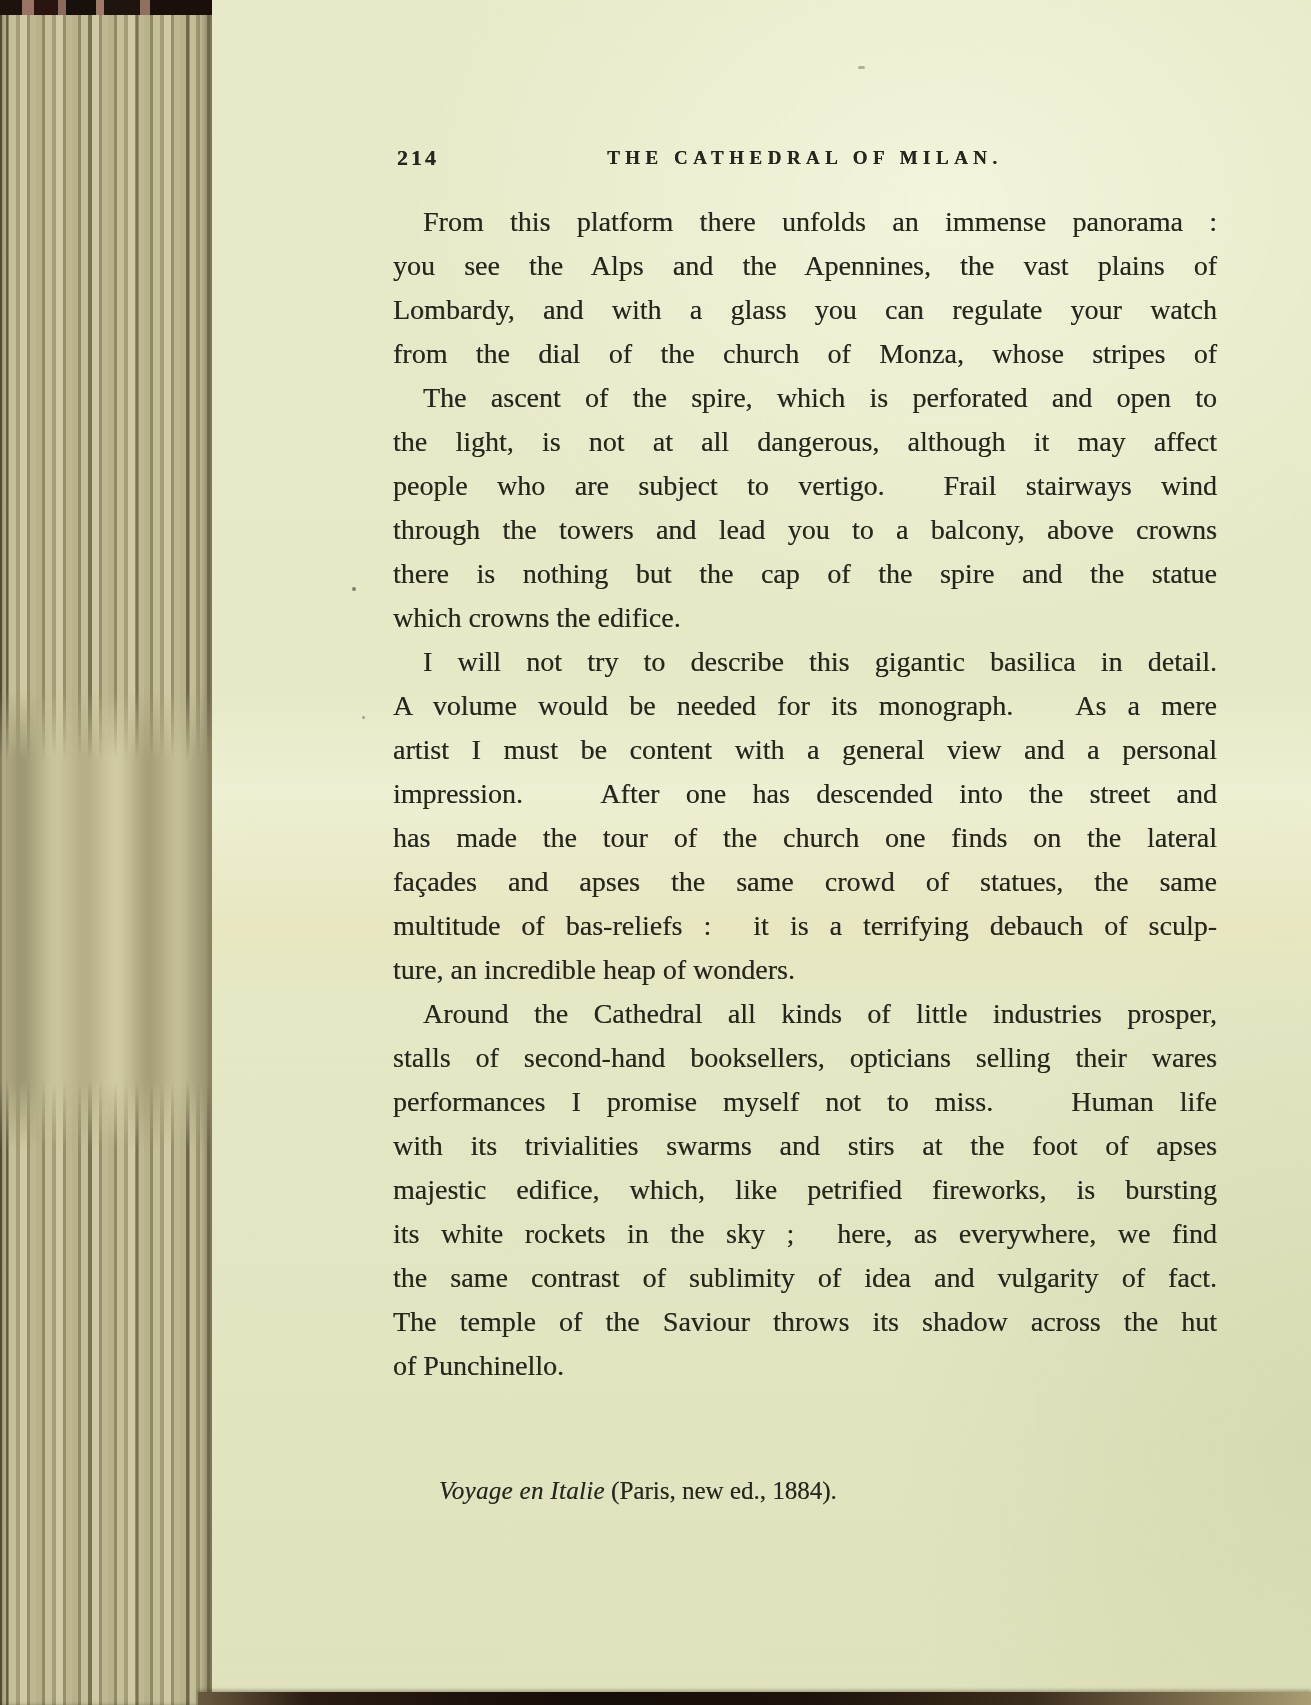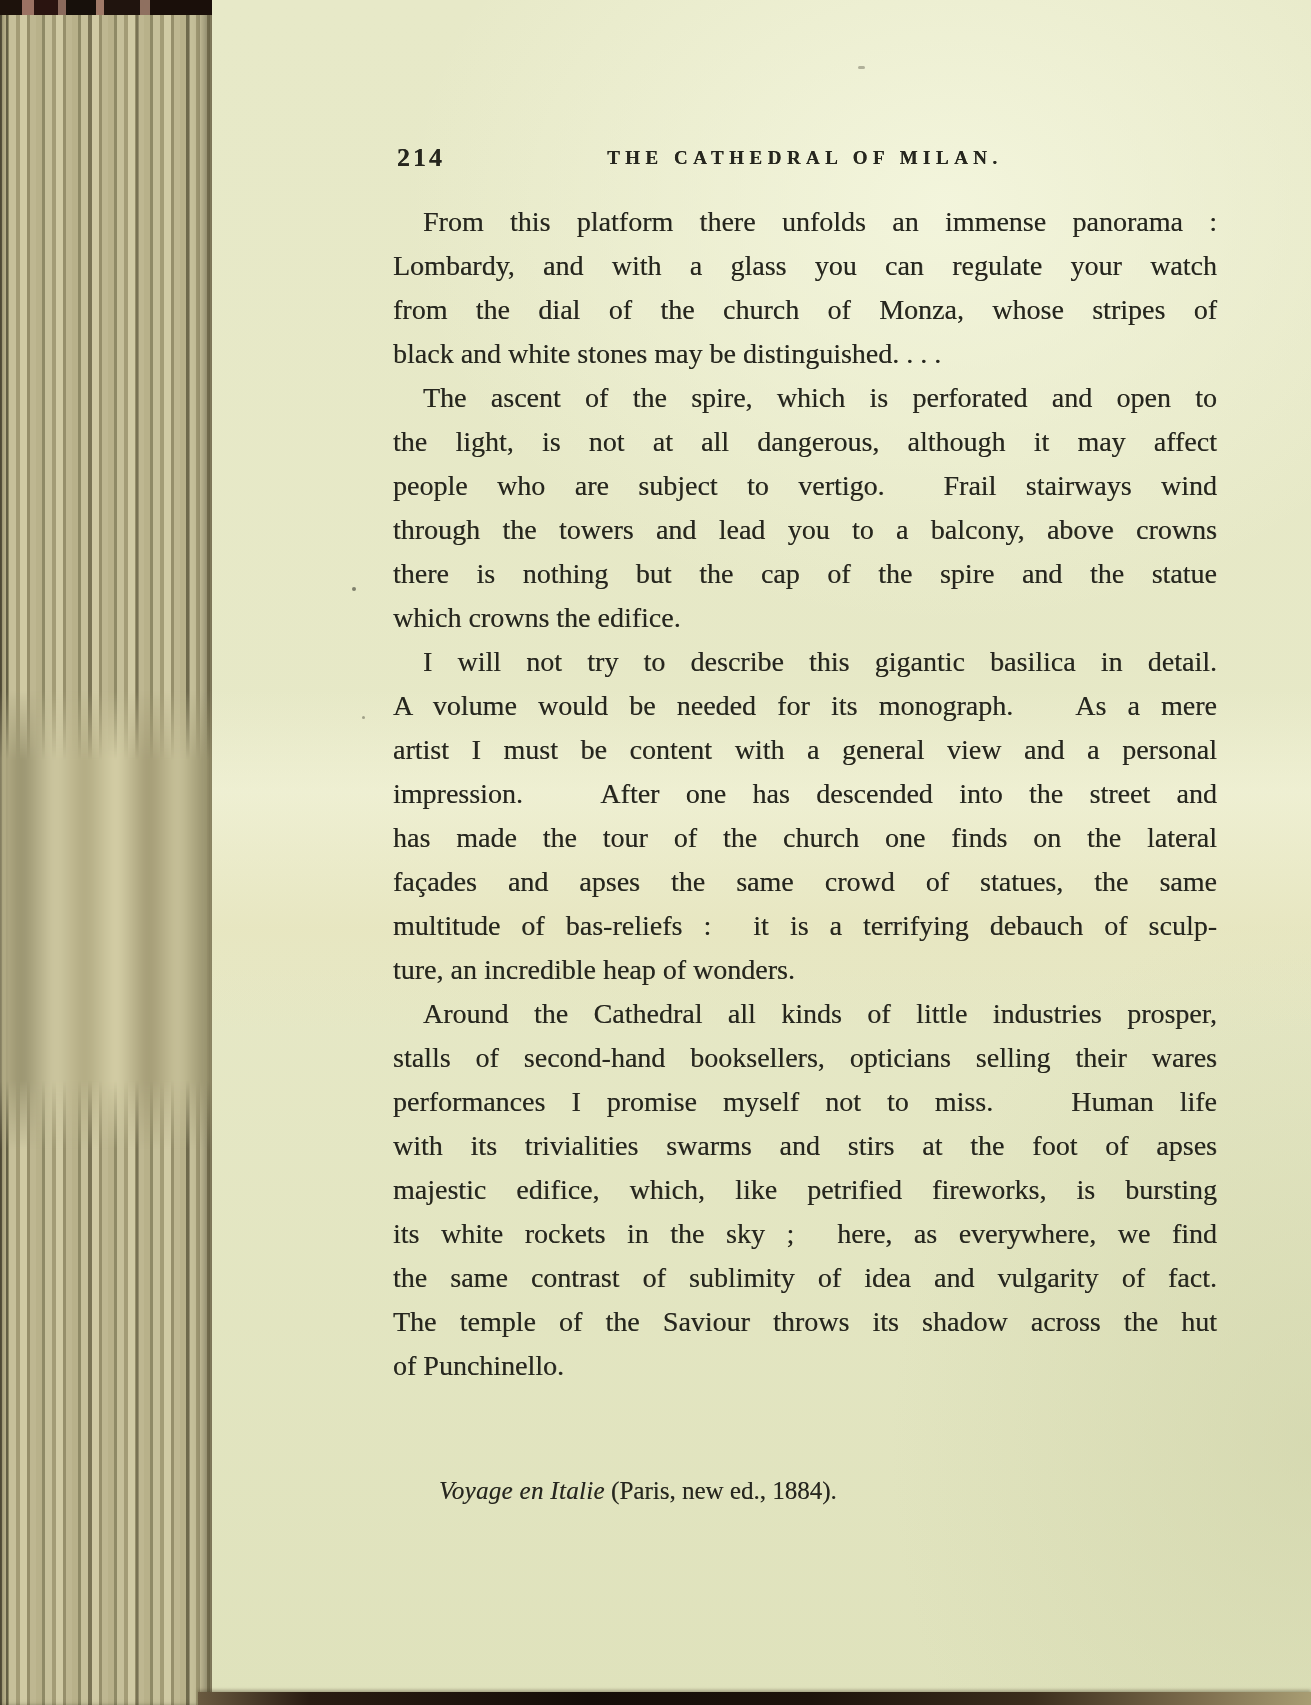--- a/index.html
+++ b/index.html
@@ -71,21 +71,21 @@
       #6a5a40 0%, #2a1c12 10%, #150d08 35%, #1d130b 55%,
       #3c2e1d 75%, #7e6e4e 90%, #a89d73 100%);
     box-shadow:0 -2px 3px rgba(60,50,30,.35);
   }
 
   
   .content{position:absolute;left:393px;top:0;width:824px;z-index:4;color:#26261e;}
   .header{position:absolute;left:0;top:136px;width:100%;height:44px;line-height:44px;}
   .page-number{
     position:absolute;left:4px;top:0;
-    font-size:26px;font-weight:700;letter-spacing:3px;
+    font-size:22px;font-weight:700;letter-spacing:3px;
     text-shadow:0 0 .6px rgba(38,38,30,.8);
   }
   .running-title{
     text-align:center;font-size:19px;font-weight:700;letter-spacing:5.5px;
     text-shadow:0 0 .6px rgba(35,35,28,.8);
   }
   .body-text{position:absolute;left:0;top:200px;width:100%;}
   .para{margin:0;font-family:Liberation Serif, serif;}
   .line{
     display:block;height:44px;line-height:44px;font-size:28px;
@@ -120,23 +120,23 @@
 
 <div class="content">
   <div class="header">
     <span class="page-number">214</span>
     <div class="running-title">THE CATHEDRAL OF MILAN.</div>
   </div>
 
   <div class="body-text">
       <div class="para">
         <div class="line first">From this platform there unfolds an immense panorama :</div>
+        <div class="line">you see the Alps and the Apennines, the vast plains of</div>
         <div class="line">Lombardy, and with a glass you can regulate your watch</div>
         <div class="line">from the dial of the church of Monza, whose stripes of</div>
-        <div class="line last">black and white stones may be distinguished. . . .</div>
       </div>
       <div class="para">
         <div class="line first">The ascent of the spire, which is perforated and open to</div>
         <div class="line">the light, is not at all dangerous, although it may affect</div>
         <div class="line">people who are subject to vertigo.  Frail stairways wind</div>
         <div class="line">through the towers and lead you to a balcony, above crowns</div>
         <div class="line">there is nothing but the cap of the spire and the statue</div>
         <div class="line last">which crowns the edifice.</div>
       </div>
       <div class="para">

